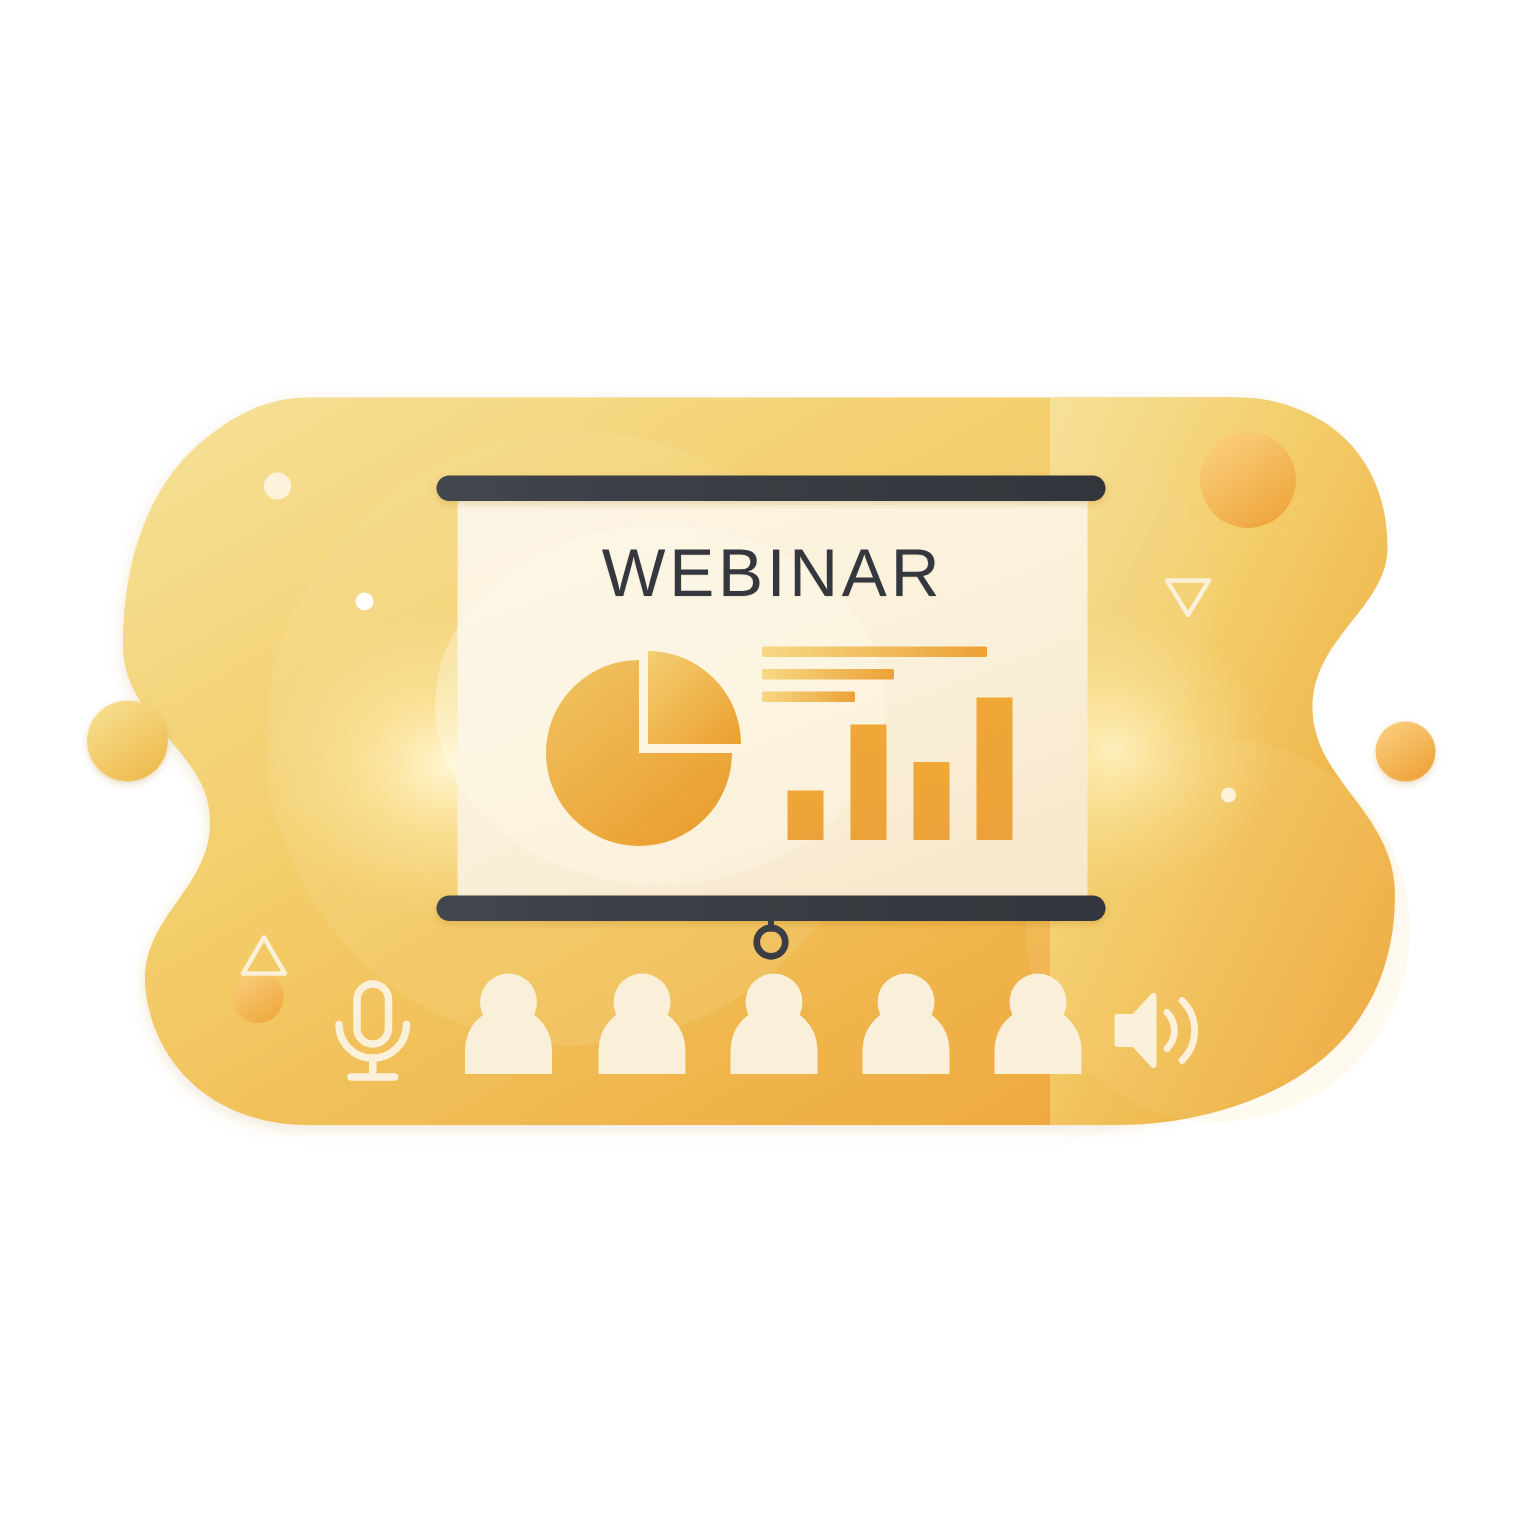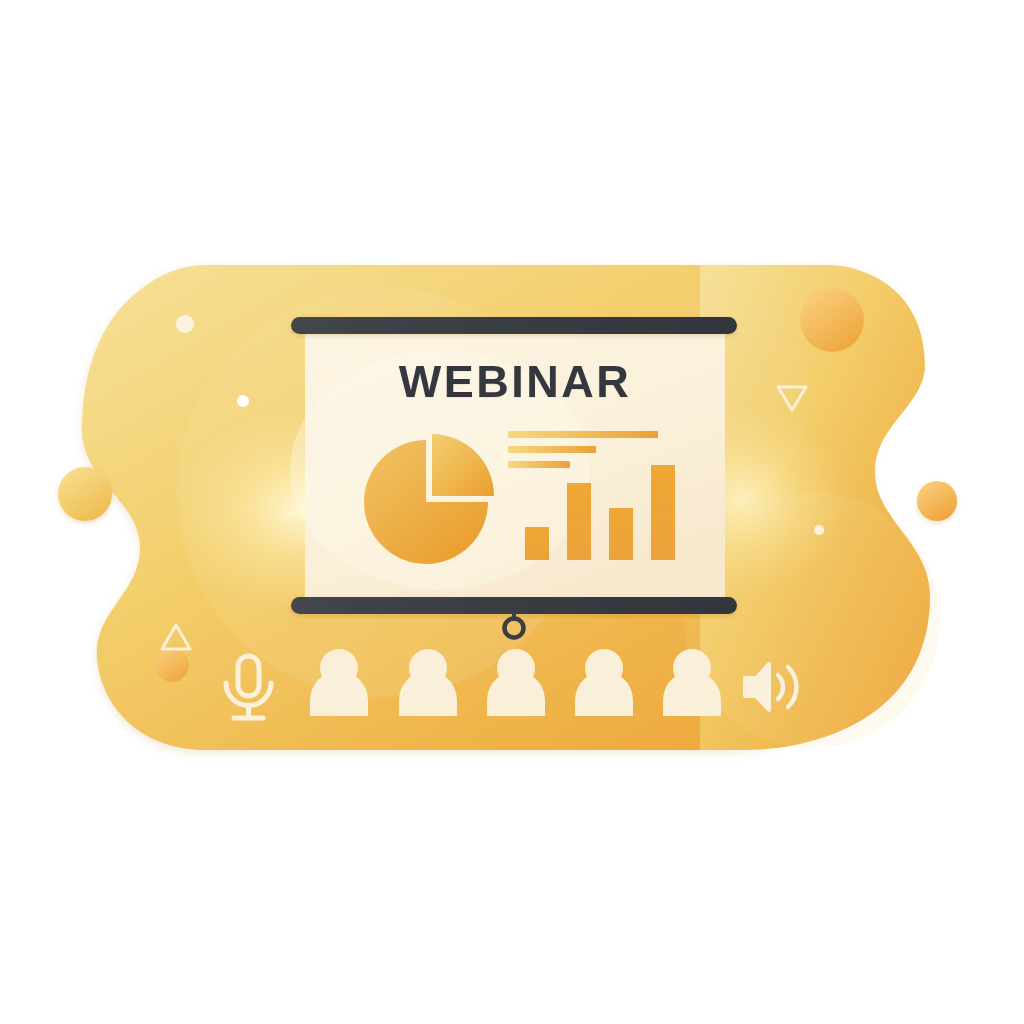--- a/index.html
+++ b/index.html
@@ -33,21 +33,21 @@
     top: 352px;
     width: 420px;
     height: 58px;
     display: flex;
     align-items: center;
     justify-content: center;
     pointer-events: none;
   }
   .screen-title {
     font-family: "Liberation Sans", sans-serif;
-    font-weight: bold;
+    font-weight: normal;
     font-size: 45px;
     letter-spacing: 2.5px;
     color: #34373d;
     line-height: 1;
     white-space: nowrap;
     text-shadow: 0 1px 1px rgba(120,90,30,0.10);
   }
 </style>
 </head>
 <body>

